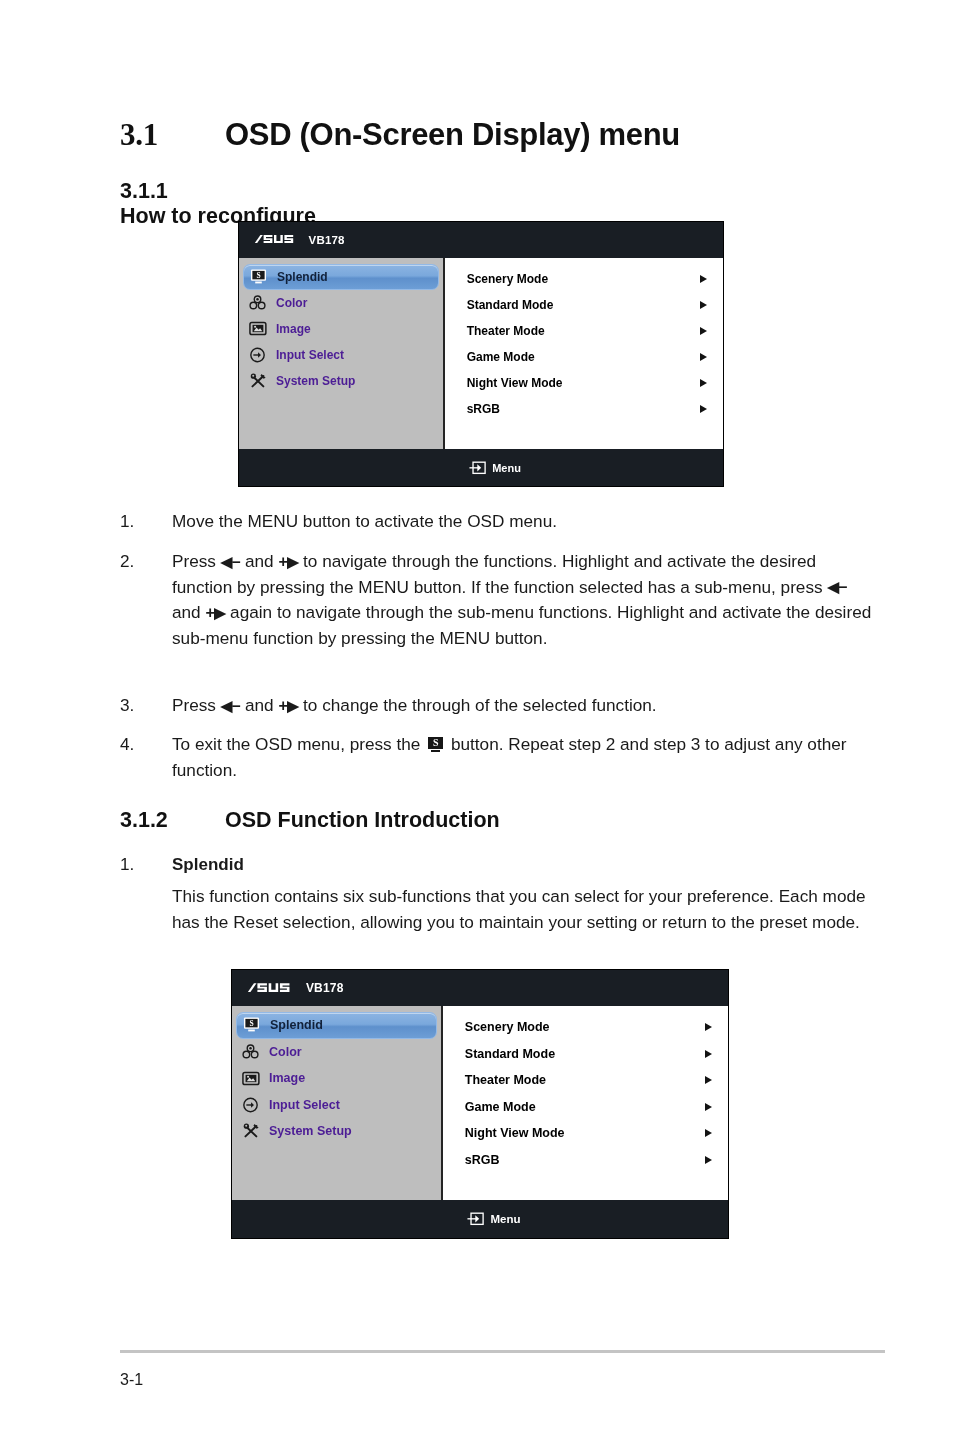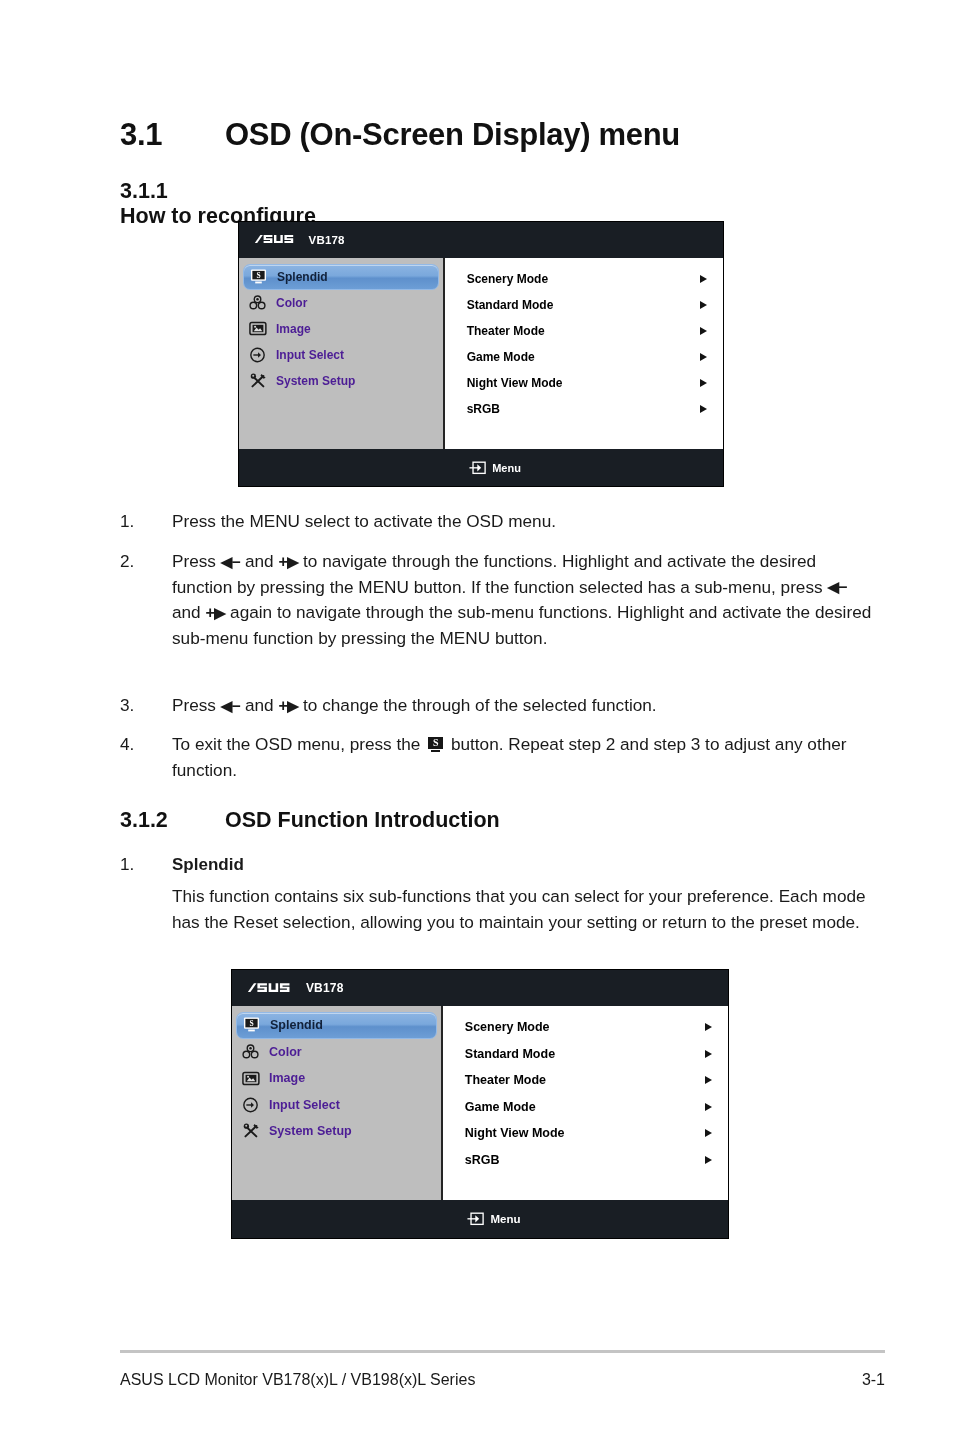--- a/index.html
+++ b/index.html
@@ -21,21 +21,21 @@
     position: absolute;
     left: 120px;
     top: 117px;
     display: flex;
     align-items: baseline;
     font-weight: bold;
     font-size: 31px;
     letter-spacing: -0.3px;
     color: #111111;
   }
-  .h1-num { width: 105px; flex: none; }
+  .h1-num { width: 105px; flex: none; font-family: Liberation Serif, serif; }
   .h1-text { white-space: nowrap; }
 
   .h2-row {
     position: absolute;
     left: 120px;
     display: flex;
     align-items: baseline;
     font-weight: bold;
     font-size: 21.5px;
     color: #111111;
@@ -397,21 +397,21 @@
         </svg>
       </span>
       <span>Exit</span>
     </div>
   </div>
 
 </div>
 
 <div class="list-item" style="top:509px">
   <span class="li-num">1.</span>
-  <span class="li-body">Press the MENU select to activate the OSD menu.</span>
+  <span class="li-body">Move the MENU button to activate the OSD menu.</span>
 </div>
 
 <div class="list-item" style="top:549px">
   <span class="li-num">2.</span>
   <span class="li-body"><span>Press </span><span class="glyph"><span class="tri-l">◀</span><span>–</span></span><span> and </span><span class="glyph"><span>+</span><span class="tri-r">▶</span></span><span> to navigate through the functions. Highlight and activate the desired function by pressing the MENU button. If the function selected has a sub-menu, press </span><span class="glyph"><span class="tri-l">◀</span><span>–</span></span><span> and </span><span class="glyph"><span>+</span><span class="tri-r">▶</span></span><span> again to navigate through the sub-menu functions. Highlight and activate the desired sub-menu function by pressing the MENU button.</span></span>
 </div>
 
 <div class="list-item" style="top:693px">
   <span class="li-num">3.</span>
   <span class="li-body"><span>Press </span><span class="glyph"><span class="tri-l">◀</span><span>–</span></span><span> and </span><span class="glyph"><span>+</span><span class="tri-r">▶</span></span><span> to change the through of the selected function.</span></span>
@@ -578,15 +578,14 @@
         </svg>
       </span>
       <span>Exit</span>
     </div>
   </div>
 
 </div>
 
 <div class="page-rule"></div>
 <div class="page-footer">
-  <span>ASUS LCD Monitor VB178(x)L / VB198(x)L Series</span>
   <span>3-1</span>
 </div>
 
 </body></html>

